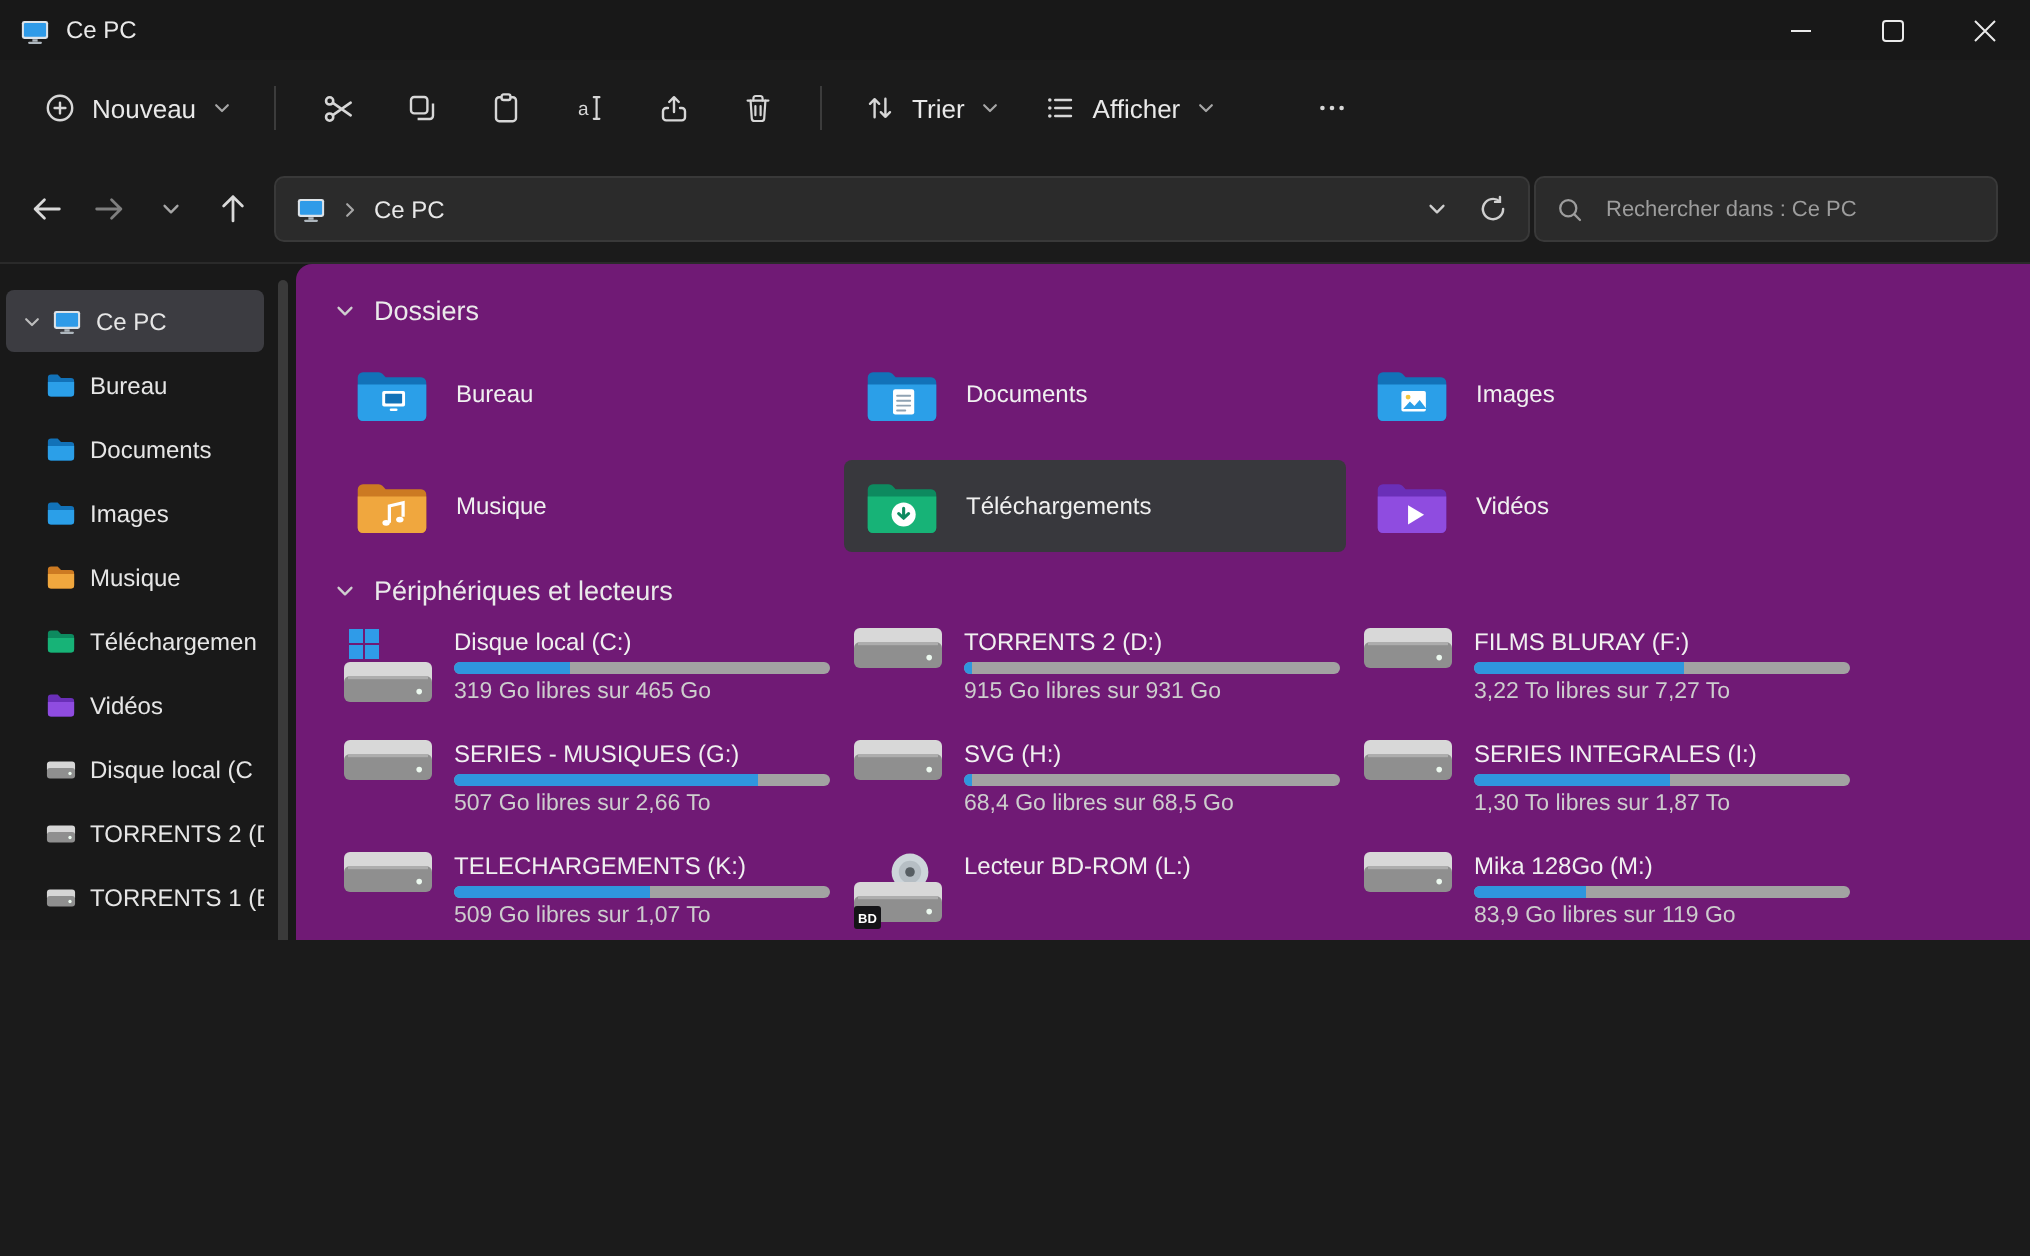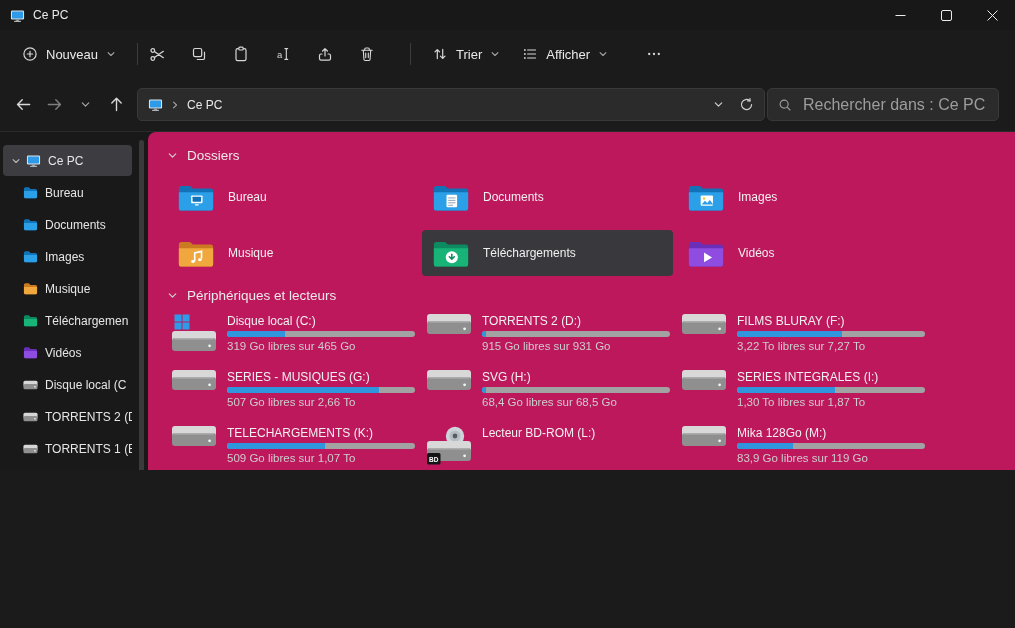--- a/index.html
+++ b/index.html
@@ -5,49 +5,49 @@
   html,body{margin:0;padding:0}
   body{width:1015px;height:628px;overflow:hidden;background:#1b1b1b;font-family:"Liberation Sans",sans-serif;color:#e9e9e9}
   .window{position:relative;width:1015px;height:470px;background:#1b1b1b;overflow:hidden}
   
   .titlebar{height:30px;display:flex;align-items:center;padding-left:10px;gap:8px;background:#181818}
   .title-text{font-size:12px;color:#eaeaea}
   .win-controls{margin-left:auto;display:flex;height:100%}
   .winbtn{width:46px;height:100%;display:flex;align-items:center;justify-content:center;background:transparent;border:0;color:#eaeaea;cursor:default;padding:0}
   
   .toolbar{height:48px;display:flex;align-items:center;padding:0 12px;gap:2px;background:#1b1b1b}
-  .tbtn{height:34px;display:flex;align-items:center;justify-content:space-between;gap:8px;padding:0 10px;border:0;border-radius:4px;background:transparent;color:#e9e9e9;font-family:inherit;font-size:13px;cursor:default}
+  .tbtn{height:34px;display:flex;align-items:center;justify-content:center;gap:8px;padding:0 10px;border:0;border-radius:4px;background:transparent;color:#e9e9e9;font-family:inherit;font-size:13px;cursor:default}
   .tbtn.icon-only{width:40px;padding:0}
   .tb-sep{width:1px;height:22px;background:#3c3c3c;margin:0 9px;flex:none}
   .tb-more{margin-left:26px}
   .chev{color:#a6a6a6;display:flex}
   .ticon{display:flex;color:#d7d7d7}
   
   .navrow{height:53px;display:flex;align-items:center;padding:0 16px 0 8px;background:#1b1b1b;border-bottom:1px solid #2a2a2a}
   .navbtn{width:31px;height:31px;display:flex;align-items:center;justify-content:center;border:0;border-radius:4px;background:transparent;color:#d9d9d9;cursor:default;padding:0}
   .navbtn.dim{color:#7f7f7f}
   .addressbar{width:628px;height:33px;margin-left:5px;background:#2b2b2b;border:1px solid #393939;border-radius:5px;display:flex;align-items:center;padding:0 4px 0 10px;gap:7px;box-sizing:border-box}
   .crumb-text{font-size:12px;color:#e8e8e8}
   .ab-right{margin-left:auto;display:flex;align-items:center}
   .ab-btn{width:28px;height:27px;display:flex;align-items:center;justify-content:center;border:0;border-radius:4px;background:transparent;color:#cfcfcf;cursor:default;padding:0}
   .searchbox{width:232px;height:33px;margin-left:auto;background:#2b2b2b;border:1px solid #393939;border-radius:5px;display:flex;align-items:center;gap:9px;padding:0 10px;color:#9d9d9d;box-sizing:border-box}
-  .search-input{flex:1;min-width:0;background:transparent;border:0;outline:0;color:#e8e8e8;font-family:inherit;font-size:16px}
+  .search-input{flex:1;min-width:0;background:transparent;border:0;outline:0;color:#e8e8e8;font-family:inherit;font-size:11px}
   .search-input::placeholder{color:#9d9d9d}
   
   .bodyrow{position:absolute;top:132px;left:0;right:0;bottom:0;display:flex;background:#191919}
   .sidebar{width:135px;flex:none;padding-top:12px;overflow:hidden}
   .side-item{height:31px;margin:1px 3px;padding-left:8px;border-radius:4px;display:flex;align-items:center;gap:7px;font-size:12px;color:#e6e6e6;white-space:nowrap;overflow:hidden;cursor:default}
   .side-item.selected{background:#3c3c41}
   .side-item.child{padding-left:20px}
   .side-icon{flex:none;display:flex;width:15px;height:15px}
   .root-chev{flex:none;display:flex;color:#bdbdbd;margin-right:-2px}
   .side-label{overflow:hidden;white-space:nowrap}
   .side-scroll{width:13px;flex:none;position:relative}
   .side-thumb{position:absolute;left:4px;top:8px;width:5px;height:440px;border-radius:3px;background:#3a3a3a}
-  .content{flex:1;background:#be185d;border-top-left-radius:8px;padding:12px 0 0 19px;overflow:hidden}
+  .content{flex:1;background:#701a75;border-top-left-radius:8px;padding:12px 0 0 19px;overflow:hidden}
   .section-header{height:22px;display:flex;align-items:center;gap:9px;font-size:13.5px;color:#eaeaea;margin-bottom:8px;cursor:default;width:max-content}
   .section-chev{display:flex;color:#cfcfcf}
   .folder-grid{display:grid;grid-template-columns:repeat(3,255px);row-gap:10px;margin-bottom:8px}
   .folder-tile{width:251px;height:46px;display:flex;align-items:center;gap:13px;padding-left:10px;border-radius:4px;cursor:default;box-sizing:border-box}
   .folder-tile.selected{background:#38383d}
   .folder-icon{flex:none;display:flex}
   .folder-label{font-size:12px;color:#f0f0f0}
   .drive-grid{display:grid;grid-template-columns:repeat(3,255px);row-gap:8px}
   .drive-tile{width:251px;height:48px;display:flex;align-items:flex-start;gap:10px;padding-left:4px;border-radius:4px;cursor:default;box-sizing:border-box}
   .drive-icon{width:46px;flex:none;display:flex;align-items:center;justify-content:center}

